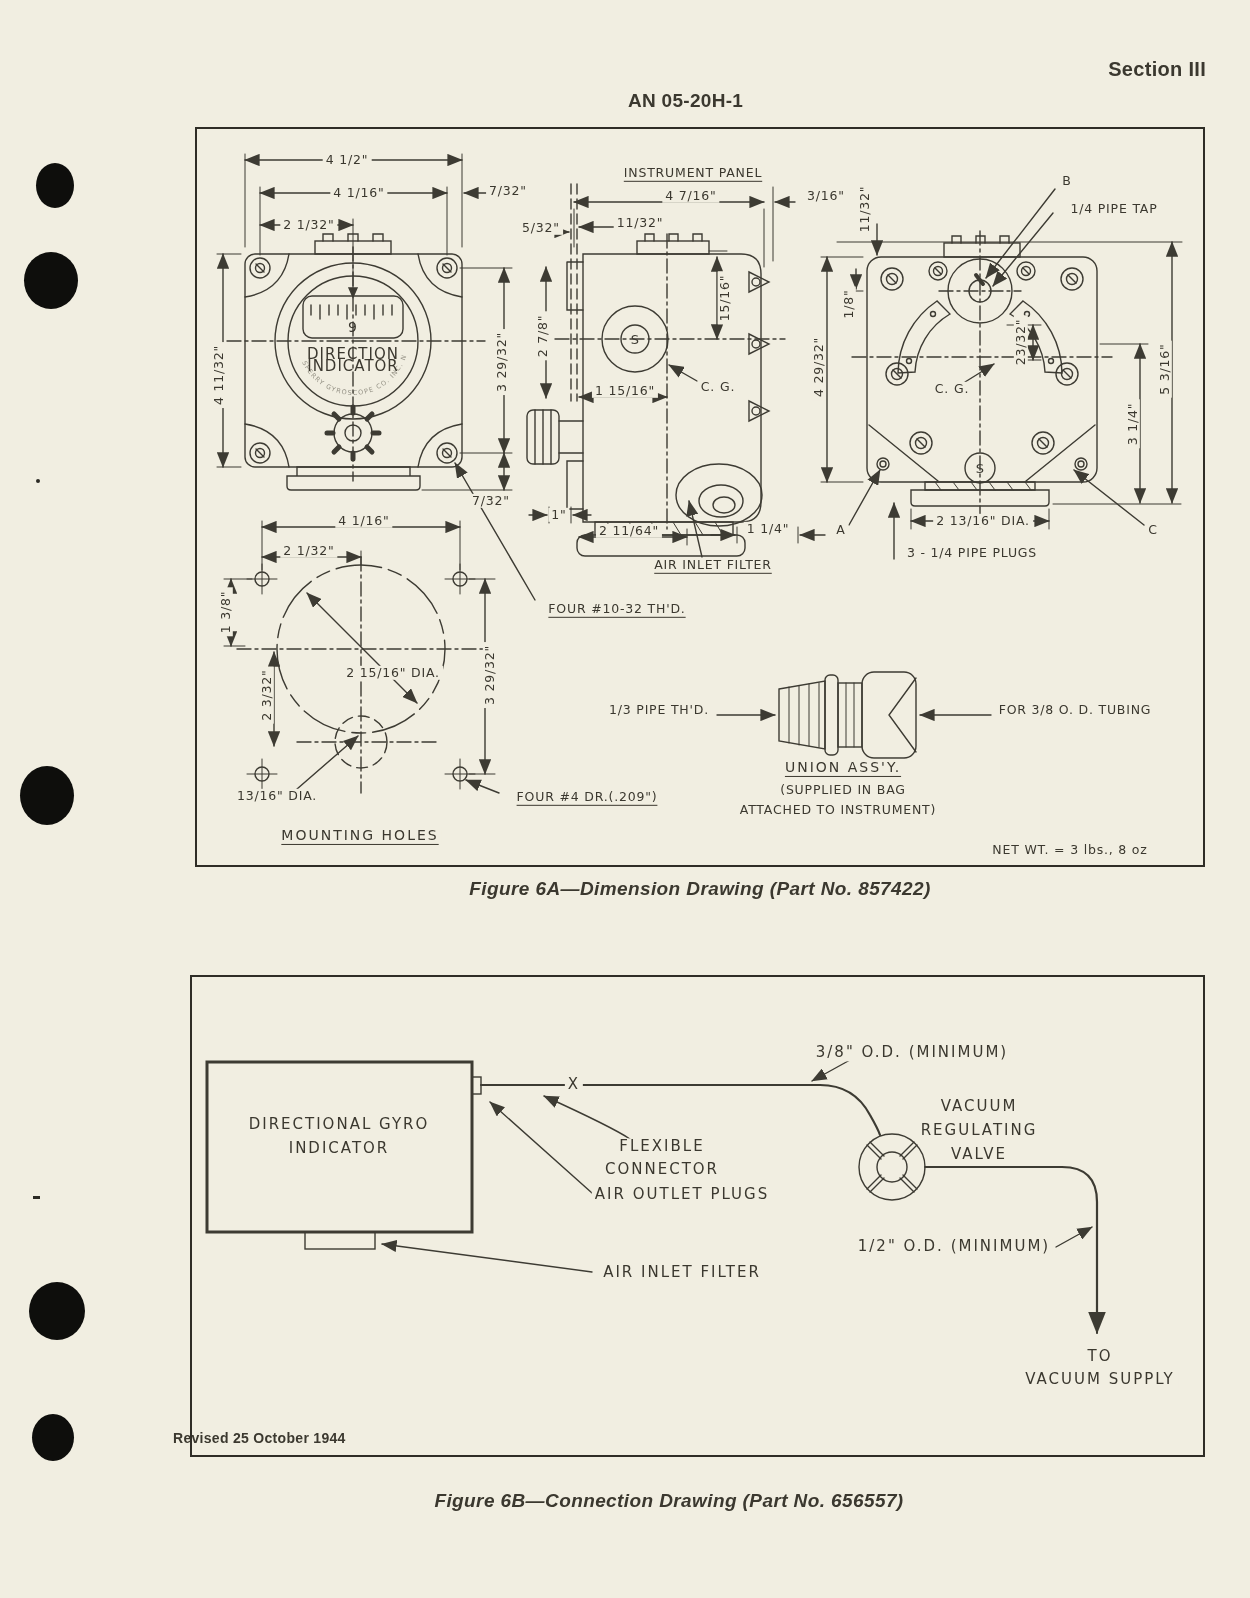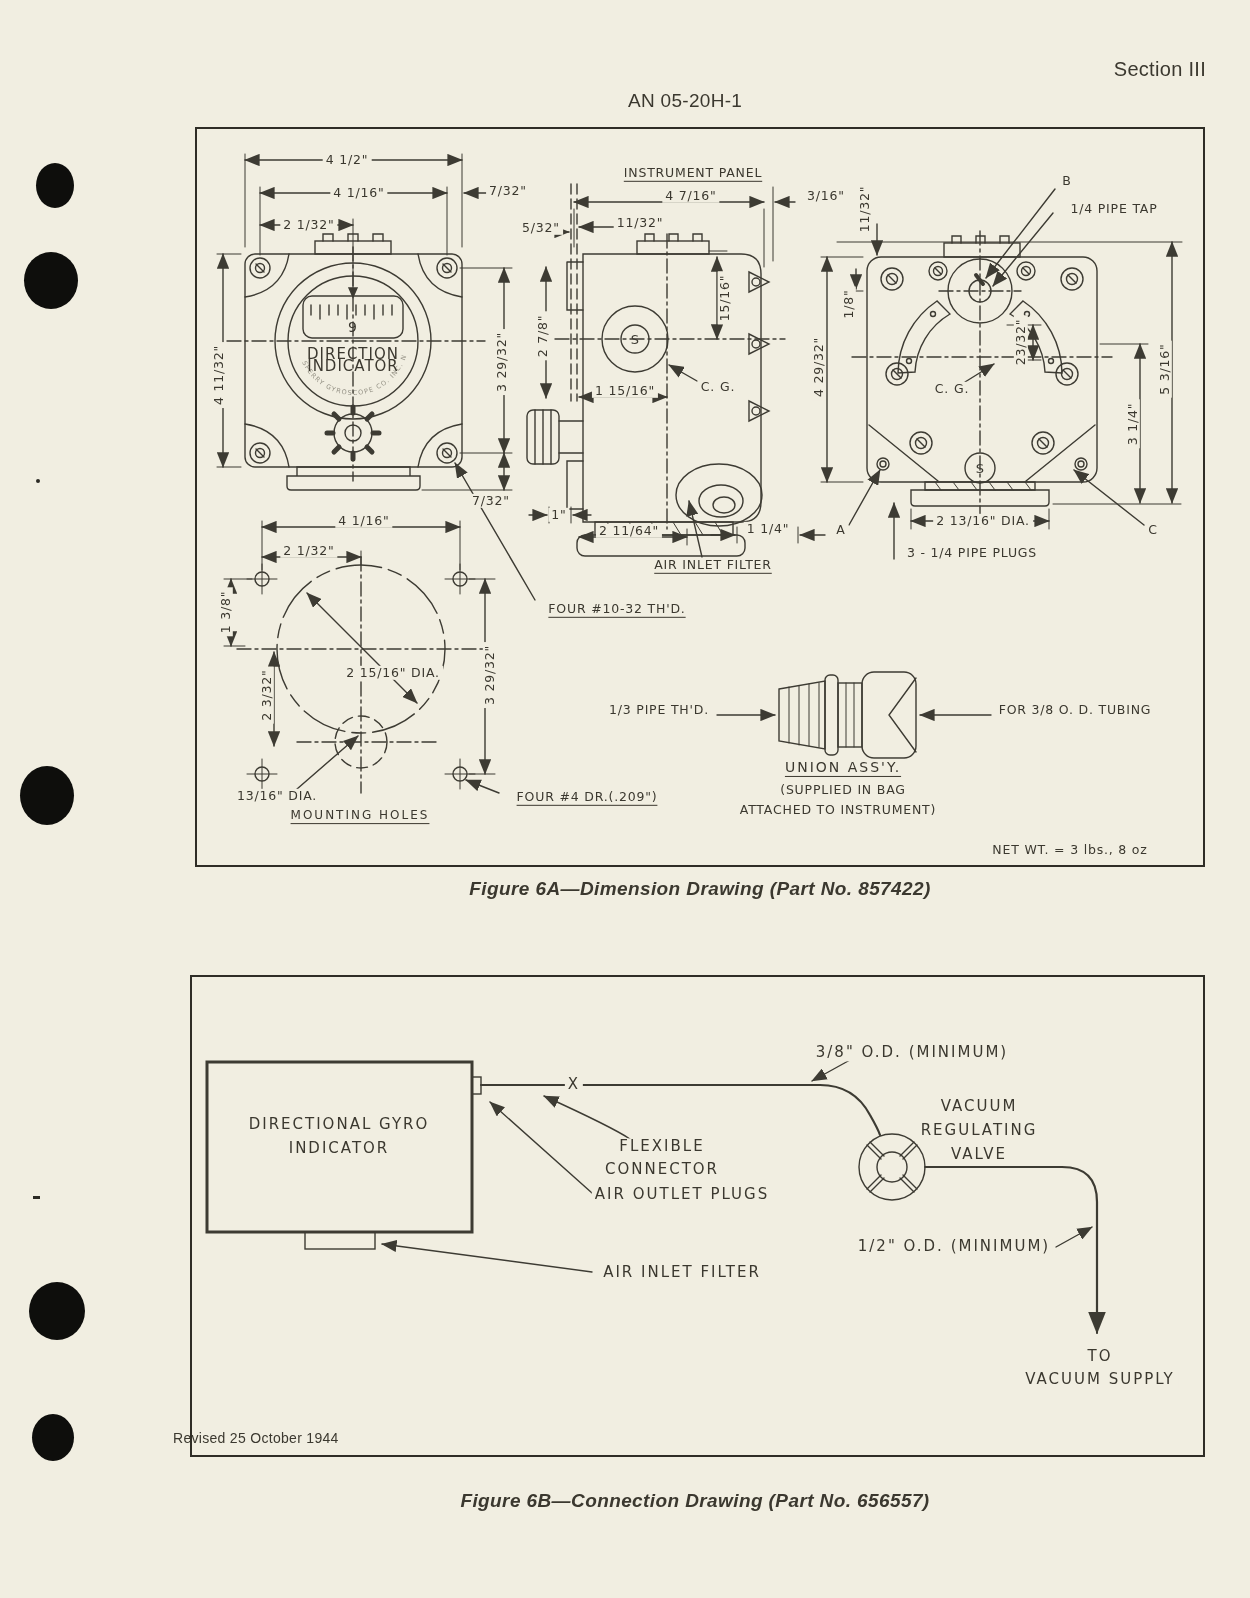--- a/index.html
+++ b/index.html
@@ -3,21 +3,21 @@
 <meta charset="utf-8">
 <style>
   :root{ --paper:#f1eee1; --ink:#3b382f; }
   html,body{ margin:0; padding:0; }
   body{
     width:1250px; height:1598px; position:relative;
     background:var(--paper); color:var(--ink);
     font-family:"DejaVu Sans", sans-serif; overflow:hidden;
   }
   .hole{ position:absolute; background:#0e0e0c; border-radius:50%; }
-  .hdr{ position:absolute; font-family:"Liberation Sans",sans-serif; font-weight:normal; font-size:20px; letter-spacing:.3px; white-space:nowrap;}
+  .hdr{ position:absolute; font-family:"Liberation Sans",sans-serif; font-weight:bold; font-size:20px; letter-spacing:.3px; white-space:nowrap;}
   .figbox{ position:absolute; border:2.5px solid #2f2d26; box-sizing:border-box; }
   .figbox svg{ position:absolute; left:0; top:0; }
   .caption{ position:absolute; transform:translateX(-50%); font-family:"Liberation Sans",sans-serif;
     font-weight:bold; font-style:italic; font-size:19px; letter-spacing:.4px; white-space:nowrap;}
   .lbl{ position:absolute; transform:translate(-50%,-50%); font-size:12.5px; letter-spacing:.8px;
     white-space:nowrap; background:var(--paper); padding:0 3px; line-height:1.15; text-align:center;}
   .rot{ transform:translate(-50%,-50%) rotate(-90deg); }
   .unl{ text-decoration:underline; text-underline-offset:4px; }
   .big{ font-size:15px; letter-spacing:2px; }
   .sm{ font-size:15px; letter-spacing:1px; padding:0 1px;}
@@ -315,21 +315,21 @@
   <span class="lbl" style="left:775px;top:424px">3 - 1/4 PIPE PLUGS</span>
   <span class="lbl unl" style="left:420px;top:480px">FOUR #10-32 TH'D.</span>
   <span class="lbl" style="left:167px;top:392px">4 1/16"</span>
   <span class="lbl" style="left:112px;top:422px">2 1/32"</span>
   <span class="lbl rot" style="left:29px;top:483px">1 3/8"</span>
   <span class="lbl rot" style="left:70px;top:566px">2 3/32"</span>
   <span class="lbl" style="left:196px;top:544px">2 15/16" DIA.</span>
   <span class="lbl rot" style="left:293px;top:546px">3 29/32"</span>
   <span class="lbl" style="left:80px;top:667px">13/16" DIA.</span>
   <span class="lbl unl" style="left:390px;top:668px">FOUR #4 DR.(.209")</span>
-  <span class="lbl unl" style="left:163px;top:687px;font-size:12px;letter-spacing:2px">MOUNTING HOLES</span>
+  <span class="lbl unl" style="left:163px;top:706px;font-size:14px;letter-spacing:2px">MOUNTING HOLES</span>
   <span class="lbl" style="left:462px;top:581px">1/3 PIPE TH'D.</span>
   <span class="lbl" style="left:878px;top:581px">FOR 3/8 O. D. TUBING</span>
   <span class="lbl unl" style="left:646px;top:638px;font-size:14px;letter-spacing:2px">UNION ASS'Y.</span>
   <span class="lbl" style="left:646px;top:661px">(SUPPLIED IN BAG</span>
   <span class="lbl" style="left:641px;top:681px">ATTACHED TO INSTRUMENT)</span>
   <span class="lbl" style="left:873px;top:721px">NET WT. = 3 lbs.,  8 oz</span>
 </div>
 
 <div class="caption" style="left:700px;top:878px">Figure 6A—Dimension Drawing (Part No. 857422)</div>
 
@@ -369,16 +369,16 @@
   <span class="lbl big" style="left:787px;top:178px">VALVE</span>
   <span class="lbl big" style="left:470px;top:170px">FLEXIBLE</span>
   <span class="lbl big" style="left:470px;top:193px">CONNECTOR</span>
   <span class="lbl big" style="left:490px;top:218px">AIR OUTLET PLUGS</span>
   <span class="lbl big" style="left:490px;top:296px">AIR INLET FILTER</span>
   <span class="lbl big" style="left:762px;top:270px">1/2" O.D. (MINIMUM)</span>
   <span class="lbl big" style="left:908px;top:380px">TO</span>
   <span class="lbl big" style="left:908px;top:403px">VACUUM SUPPLY</span>
 </div>
 
-<div class="caption" style="left:695px;top:1490px">Figure 6B—Connection Drawing (Part No. 656557)</div>
+<div class="caption" style="left:669px;top:1490px">Figure 6B—Connection Drawing (Part No. 656557)</div>
 
 <div class="hdr" style="left:173px;top:1430px;font-size:14px">Revised 25 October 1944</div>
 <div class="hdr" style="right:44px;top:1603px;font-size:19px">4A</div>
 
 </body></html>

